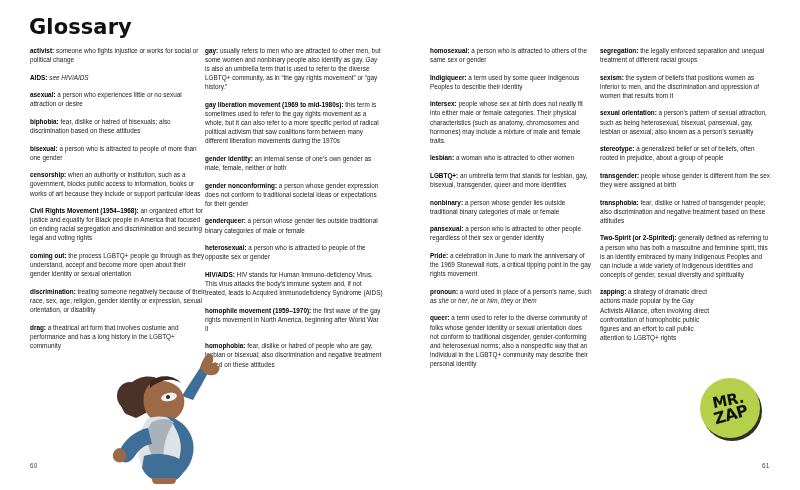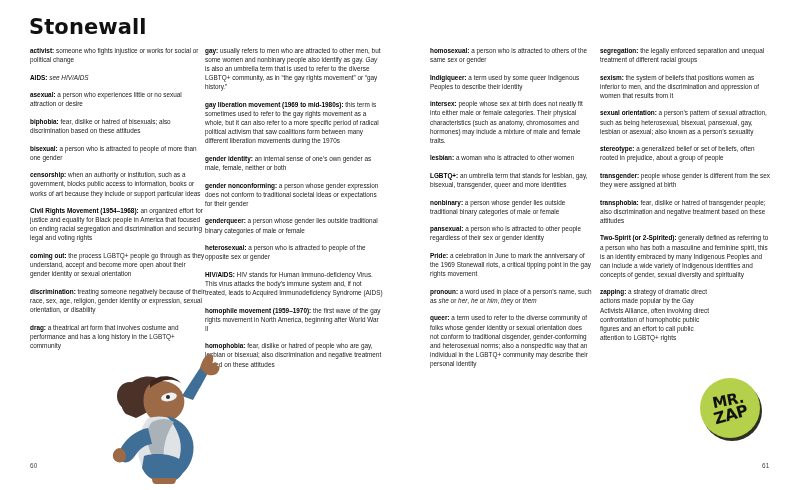--- a/index.html
+++ b/index.html
@@ -117,21 +117,21 @@
     width: 118px;
     height: 132px;
   }
   .illus svg { display: block; }
 </style>
 </head>
 <body>
 
 <div class="page">
 
-  <h1 class="title">Stonewall</h1>
+  <h1 class="title">Glossary</h1>
 
   <div class="spread">
     <div class="col col-1">
         <p class="entry"><span class="term">activist:</span><span> someone who fights injustice or works for social or political change</span></p>
         <p class="entry"><span class="term">AIDS:</span><span class="it"> see HIV/AIDS</span></p>
         <p class="entry"><span class="term">asexual:</span><span> a person who experiences little or no sexual attraction or desire</span></p>
         <p class="entry"><span class="term">biphobia:</span><span> fear, dislike or hatred of bisexuals; also discrimination based on these attitudes</span></p>
         <p class="entry"><span class="term">bisexual:</span><span> a person who is attracted to people of more than one gender</span></p>
         <p class="entry"><span class="term">censorship:</span><span> when an authority or institution, such as a government, blocks public access to information, books or works of art because they include or support particular ideas</span></p>
         <p class="entry"><span class="term">Civil Rights Movement (1954–1968):</span><span> an organized effort for justice and equality for Black people in America that focused on ending racial segregation and discrimination and securing legal and voting rights</span></p>

